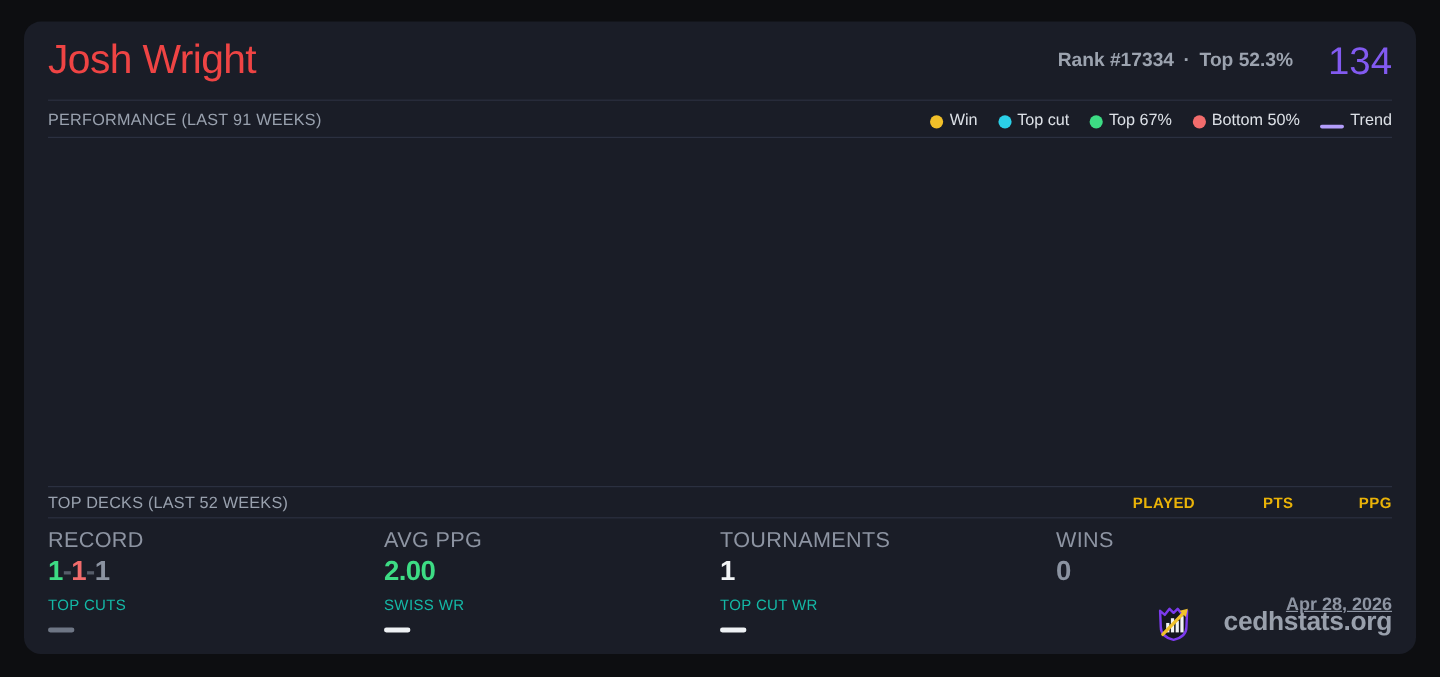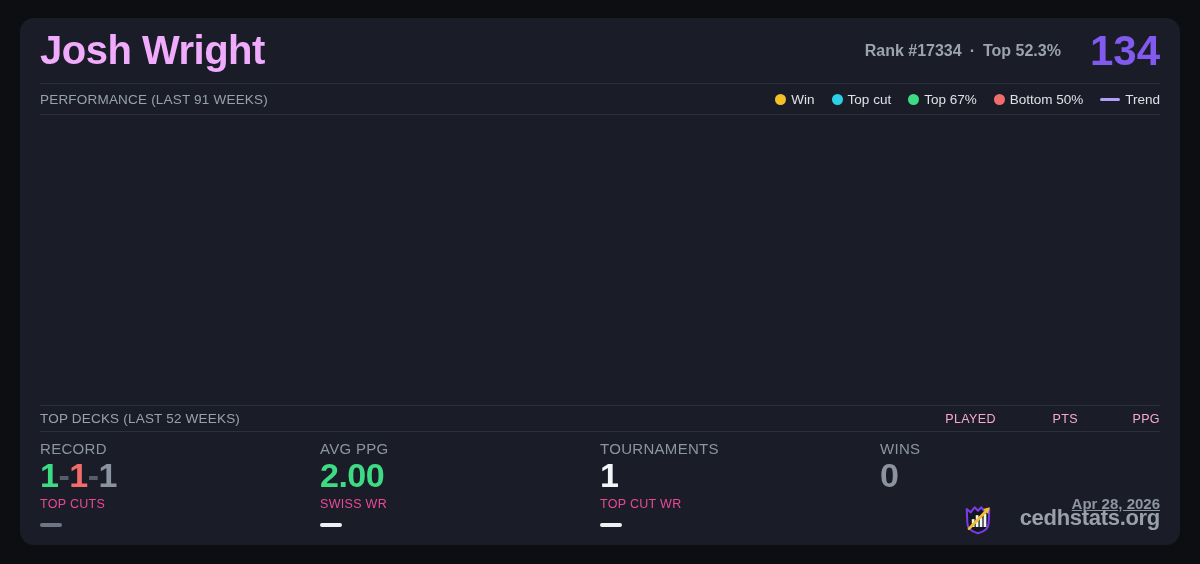--- a/index.html
+++ b/index.html
@@ -8,52 +8,52 @@
   .card {
     position:absolute; top:18px; left:20px; right:20px; bottom:19px;
     background:#1a1d27; border-radius:14px; padding:0 20px;
     display:flex; flex-direction:column;
   }
   .divider-b { border-bottom:1px solid #2b3040; }
   .divider-t { border-top:1px solid #2b3040; }
 
   
   .header-row { height:66px; display:flex; justify-content:space-between; align-items:center; }
-  .player-name { font-size:40px; font-weight:700; color:#f0abfc; letter-spacing:-0.5px; }
+  .player-name { font-size:34px; font-weight:400; color:#ef4444; letter-spacing:-0.5px; }
   .header-right { display:flex; align-items:center; gap:29px; }
   .rank-line { font-size:16px; font-weight:600; color:#9ca3af; display:flex; align-items:center; gap:8px; }
-  .score { font-size:42px; font-weight:700; color:#825af0; line-height:1; }
+  .score { font-size:32px; font-weight:400; color:#825af0; line-height:1; }
 
   
   .perf-row { height:31px; display:flex; justify-content:space-between; align-items:center; }
   .section-title { font-size:13.5px; color:#99a1ae; letter-spacing:0.2px; }
   .legend { display:flex; align-items:center; gap:17px; }
-  .legend-item { display:flex; align-items:center; gap:5px; }
+  .legend-item { display:flex; align-items:flex-end; gap:5px; }
   .legend-label { font-size:13.5px; color:#dde1e7; }
   .dot { width:11px; height:11px; border-radius:50%; display:inline-block; }
   .dot-win { background:#f2c029; }
   .dot-topcut { background:#2bd0e8; }
   .dot-top50 { background:#3ddc84; }
   .dot-bottom50 { background:#f26c6c; }
   .trend-line { width:20px; height:3px; border-radius:2px; background:#b39dfa; display:inline-block; }
 
   
   .chart-area { flex:1; }
 
   
   .decks-row { height:27px; display:flex; justify-content:space-between; align-items:center; }
   .decks-cols { display:flex; }
-  .deck-col { font-size:12.5px; color:#f9a8d4; letter-spacing:0.4px; width:58px; text-align:right; margin-left:24px; }
+  .deck-col { font-size:12.5px; color:#eab308; letter-spacing:0.4px; width:58px; text-align:right; margin-left:24px;font-weight:bold; }
 
   
   .stats-area { height:113px; padding-top:8px; position:relative;
                 display:grid; grid-template-columns:280px 280px 280px 1fr; }
-  .stat-label { font-size:15px; color:#8d94a2; letter-spacing:0.3px; margin-bottom:5px; height:15px; }
-  .stat-value { font-size:34px; font-weight:700; height:30px; line-height:30px; margin-bottom:7px; letter-spacing:-0.5px; }
-  .stat-label2 { font-size:12.5px; color:#ec4899; letter-spacing:0.3px; margin-bottom:11px; height:15px; }
+  .stat-label { font-size:18px; color:#8d94a2; letter-spacing:0.3px; margin-bottom:5px; height:15px; }
+  .stat-value { font-size:23px; font-weight:700; height:30px; line-height:30px; margin-bottom:7px; letter-spacing:-0.5px; }
+  .stat-label2 { font-size:12.5px; color:#14b8a6; letter-spacing:0.3px; margin-bottom:11px; height:15px; }
   .dash-bar { width:22px; height:4px; border-radius:2px; }
   .dash-gray { background:#6e7685; }
   .dash-white { background:#eef1f4; }
   .val-green { color:#3ddc84; }
   .val-red { color:#f26c6c; }
   .val-gray { color:#8b93a1; }
   .val-white { color:#f3f5f7; }
   .val-sep { color:#565d6a; }
 
   .date-text { position:absolute; right:0; top:63px; font-size:15px; font-weight:600; color:#8d94a2;text-decoration:underline; }

